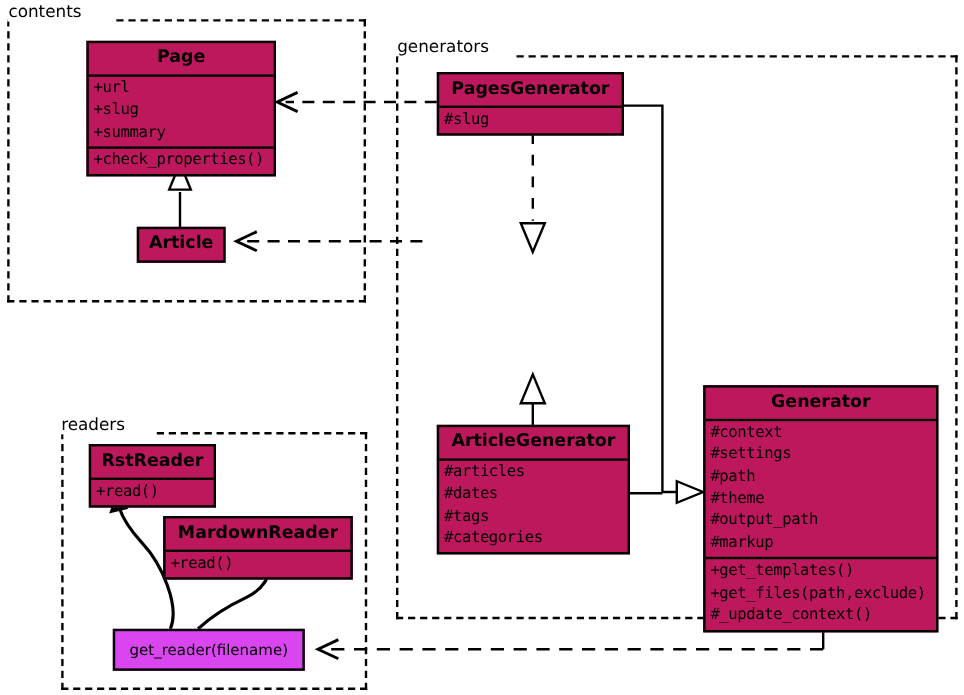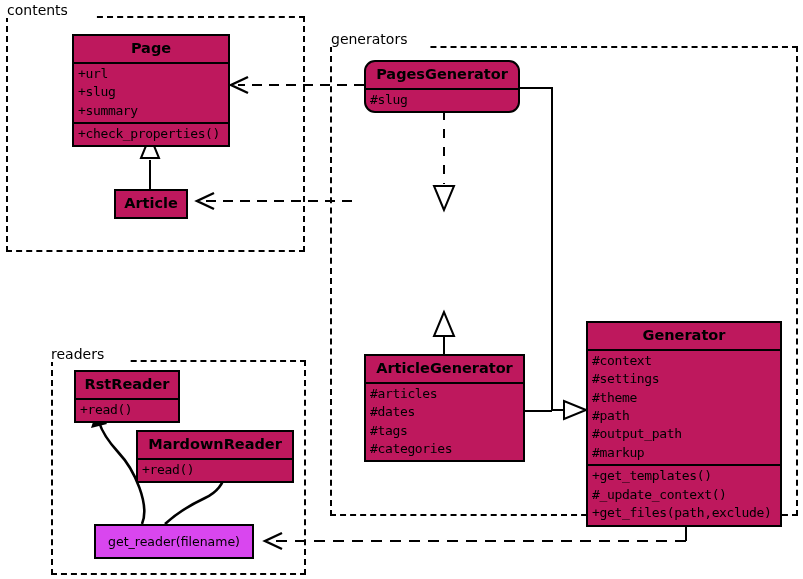--- a/index.html
+++ b/index.html
@@ -177,21 +177,21 @@
     </div>
     <div class="uml-compartment">
       <div class="uml-row">+check_properties()</div>
     </div>
   </div>
 
   <div class="uml-class" style="left:114px; top:189px; width:74px;">
     <div class="uml-title">Article</div>
   </div>
 
-  <div class="uml-class" style="left:364px; top:60px; width:156px;border-radius:11px;">
+  <div class="uml-class" style="left:364px; top:60px; width:156px;">
     <div class="uml-title">PagesGenerator</div>
     <div class="uml-compartment">
       <div class="uml-row">#slug</div>
     </div>
   </div>
 
 
   <div class="uml-class" style="left:364px; top:354px; width:161px;">
     <div class="uml-title">ArticleGenerator</div>
     <div class="uml-compartment">
@@ -200,29 +200,29 @@
       <div class="uml-row">#tags</div>
       <div class="uml-row">#categories</div>
     </div>
   </div>
 
   <div class="uml-class" style="left:586px; top:321px; width:196px;">
     <div class="uml-title">Generator</div>
     <div class="uml-compartment">
       <div class="uml-row">#context</div>
       <div class="uml-row">#settings</div>
+      <div class="uml-row">#path</div>
       <div class="uml-row">#theme</div>
-      <div class="uml-row">#path</div>
       <div class="uml-row">#output_path</div>
       <div class="uml-row">#markup</div>
     </div>
     <div class="uml-compartment">
       <div class="uml-row">+get_templates()</div>
+      <div class="uml-row">+get_files(path,exclude)</div>
       <div class="uml-row">#_update_context()</div>
-      <div class="uml-row">+get_files(path,exclude)</div>
     </div>
   </div>
 
   <div class="uml-class" style="left:74px; top:370px; width:106px;">
     <div class="uml-title">RstReader</div>
     <div class="uml-compartment">
       <div class="uml-row">+read()</div>
     </div>
   </div>
 

